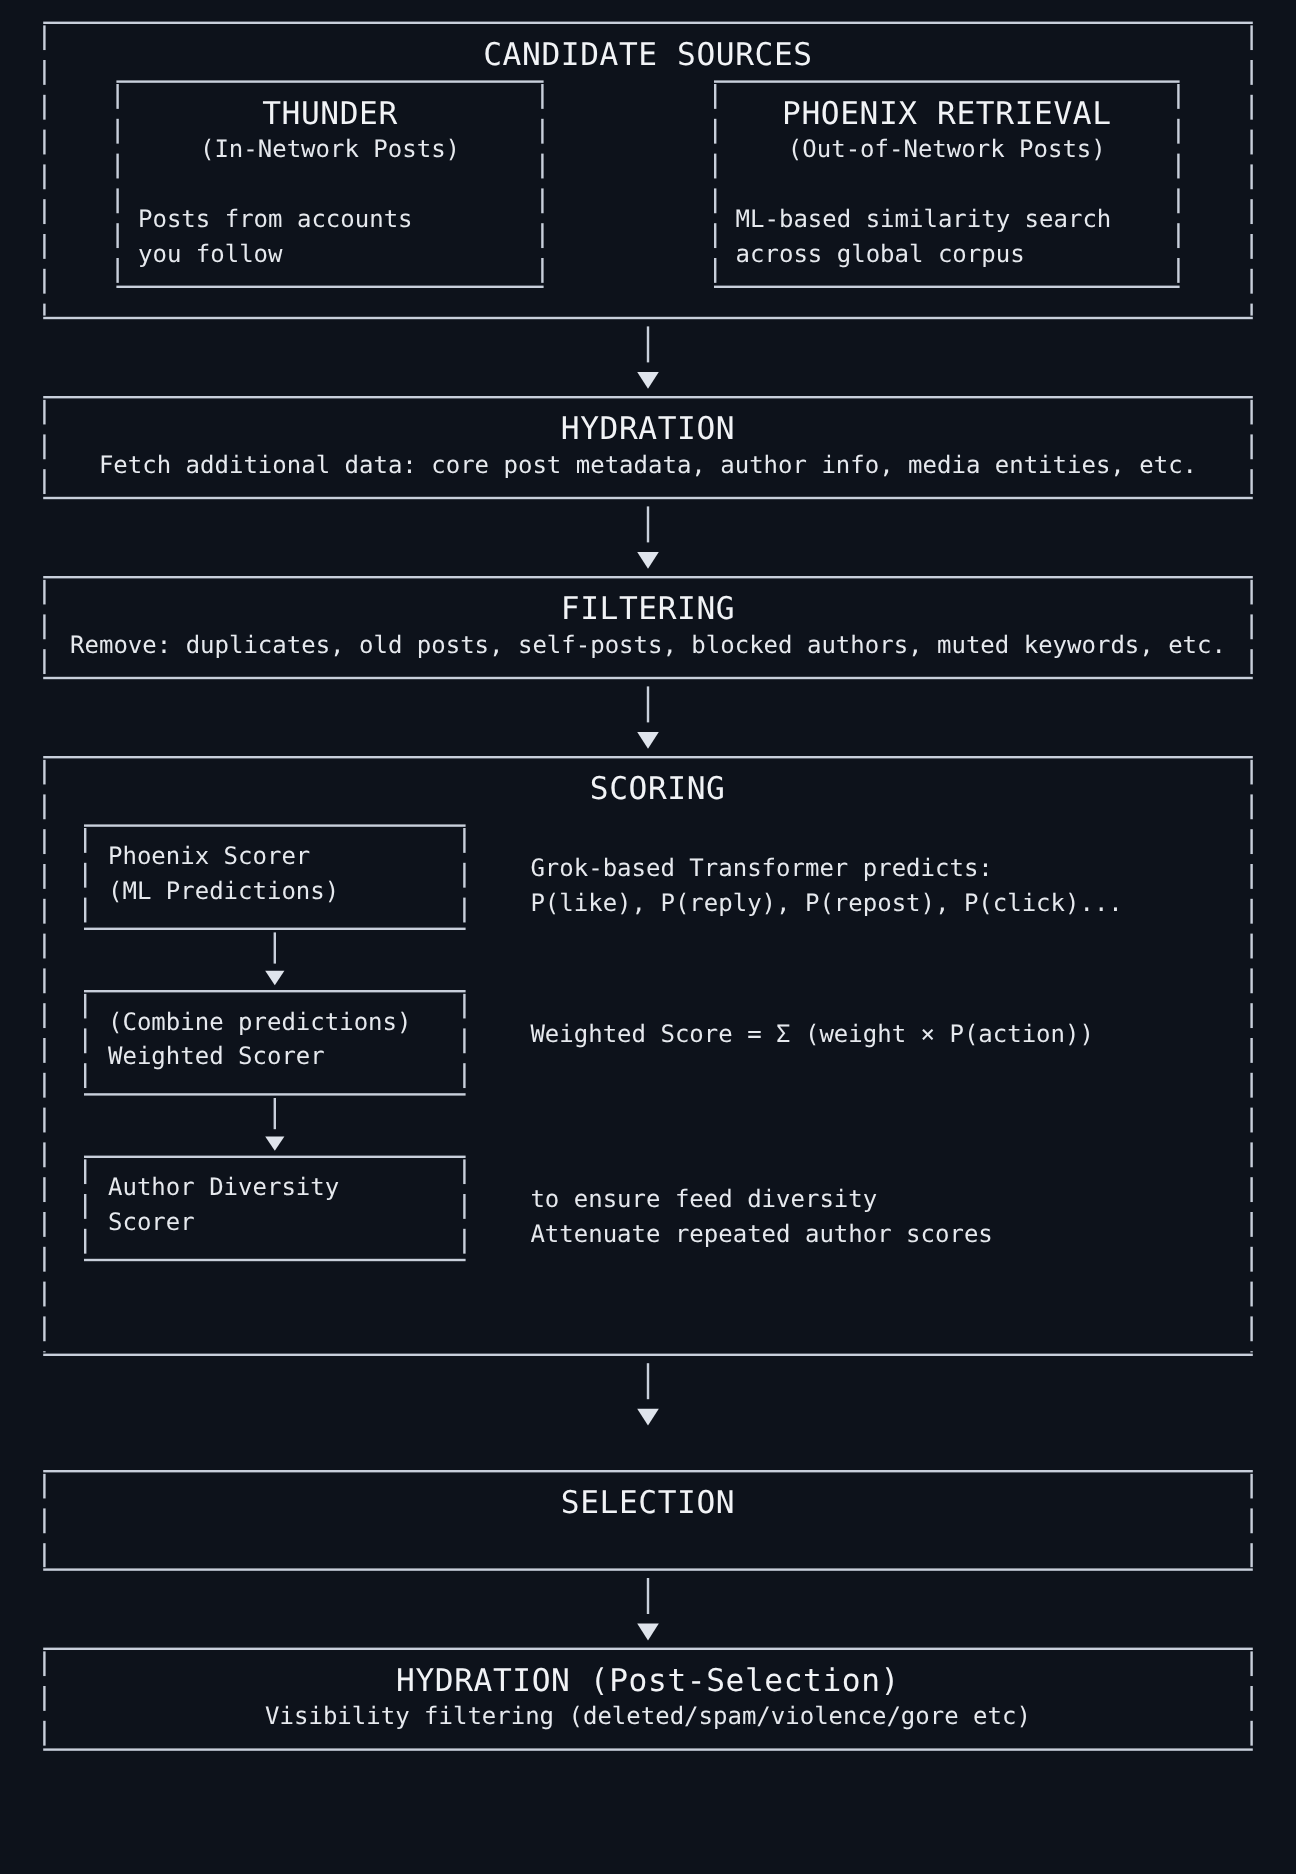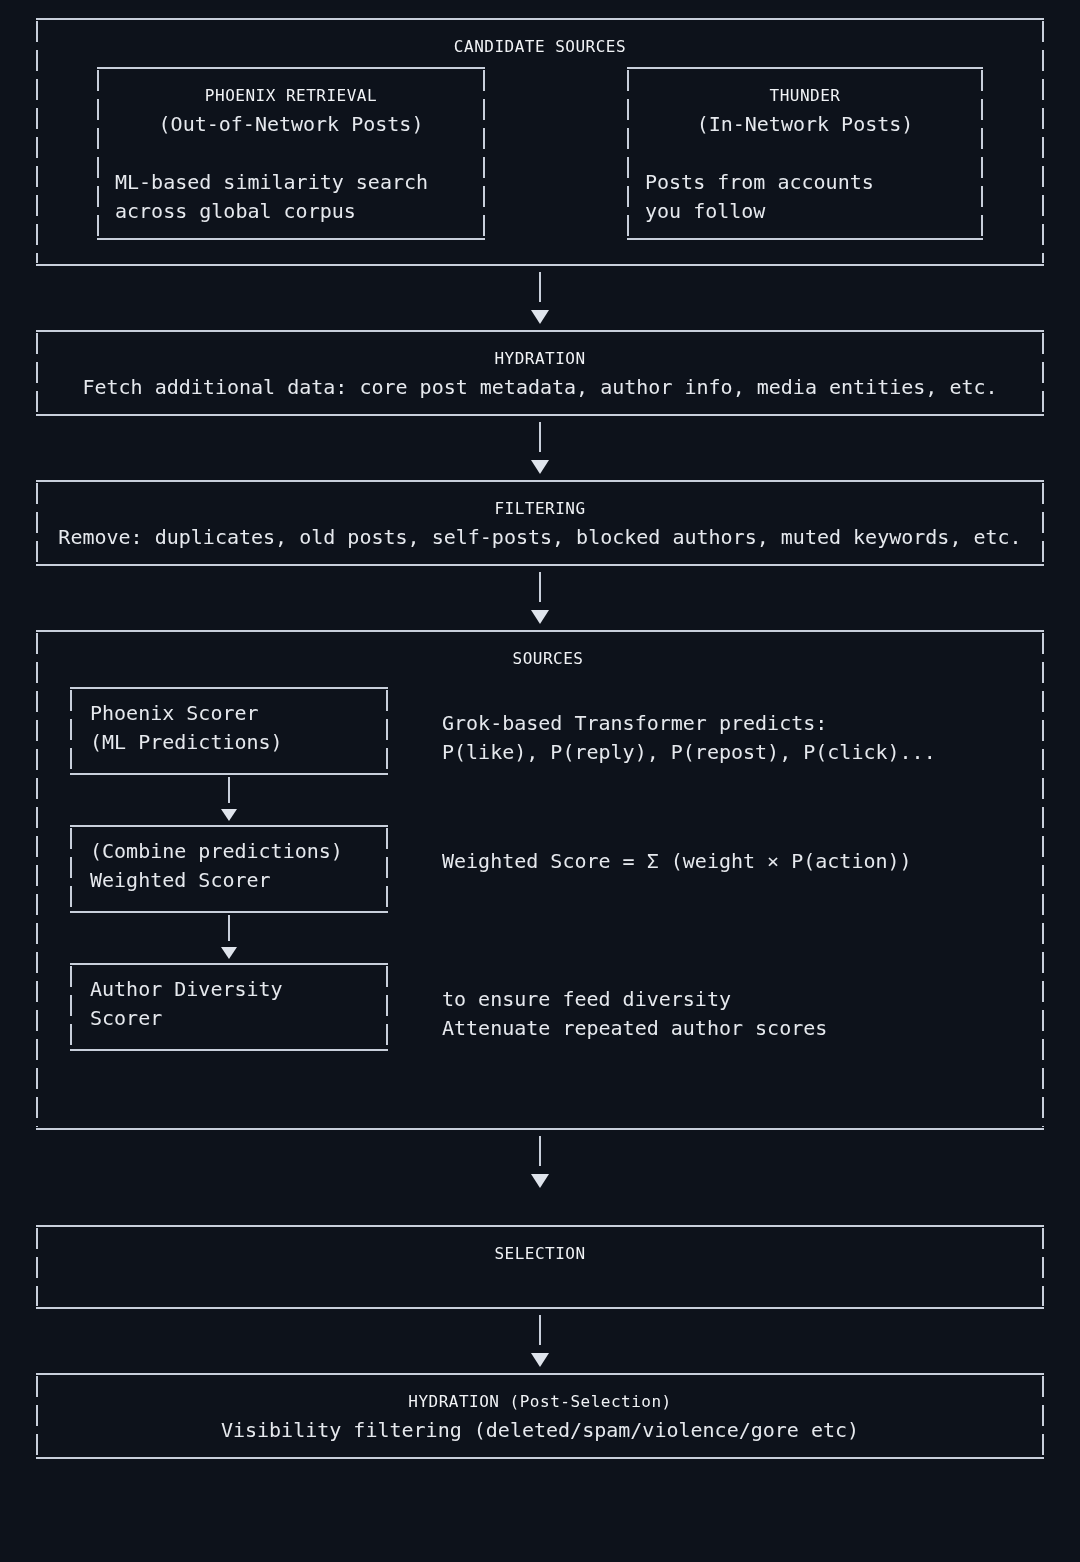--- a/index.html
+++ b/index.html
@@ -62,21 +62,21 @@
 
   .box-inner {
     position: relative;
     z-index: 2;
     padding: 14px 18px 14px 18px;
   }
 
   
   .title {
     text-align: center;
-    font-size: 16px;
+    font-size: 26px;
     line-height: 29px;
     letter-spacing: 0.5px;
     color: #f1f3f6;
     white-space: pre;
   }
   .subtitle {
     text-align: center;
     font-size: 20px;
     line-height: 29px;
     color: #e6e9ee;
@@ -168,49 +168,49 @@
 
     <div class="box" style="min-height:248px;">
       <div class="hr-top"></div>
       <div class="hr-bot"></div>
       <div class="vr-left"></div>
       <div class="vr-right"></div>
       <div class="box-inner">
         <div class="title">CANDIDATE SOURCES</div>
 
         <div class="sources-row">
+
+          <div class="box source-box" style="min-height:172px;">
+            <div class="hr-top"></div>
+            <div class="hr-bot"></div>
+            <div class="vr-left"></div>
+            <div class="vr-right"></div>
+            <div class="box-inner">
+              <div class="title">THUNDER</div>
+              <div class="subtitle">(In-Network Posts)</div>
+              <div class="spacer-line">&nbsp;</div>
+              <div class="body-line left">Posts from accounts</div>
+              <div class="body-line left">you follow</div>
+            </div>
+          </div>
 
           <div class="box source-box wide" style="min-height:172px;">
             <div class="hr-top"></div>
             <div class="hr-bot"></div>
             <div class="vr-left"></div>
             <div class="vr-right"></div>
             <div class="box-inner">
               <div class="title">PHOENIX RETRIEVAL</div>
               <div class="subtitle">(Out-of-Network Posts)</div>
               <div class="spacer-line">&nbsp;</div>
               <div class="body-line left">ML-based similarity search</div>
               <div class="body-line left">across global corpus</div>
             </div>
           </div>
 
-          <div class="box source-box" style="min-height:172px;">
-            <div class="hr-top"></div>
-            <div class="hr-bot"></div>
-            <div class="vr-left"></div>
-            <div class="vr-right"></div>
-            <div class="box-inner">
-              <div class="title">THUNDER</div>
-              <div class="subtitle">(In-Network Posts)</div>
-              <div class="spacer-line">&nbsp;</div>
-              <div class="body-line left">Posts from accounts</div>
-              <div class="body-line left">you follow</div>
-            </div>
-          </div>
-
         </div>
       </div>
     </div>
 
     <div class="connector">
       <span class="pipe"></span>
       <span class="arrow"></span>
     </div>
 
     <div class="box" style="min-height:84px;">
@@ -244,21 +244,21 @@
       <span class="pipe"></span>
       <span class="arrow"></span>
     </div>
 
     <div class="box" style="min-height:500px;">
       <div class="hr-top"></div>
       <div class="hr-bot"></div>
       <div class="vr-left"></div>
       <div class="vr-right"></div>
       <div class="box-inner" style="padding:14px 18px 18px 34px;">
-        <div class="title">SOURCES</div>
+        <div class="title">SCORING</div>
 
         <div class="scoring-row" style="margin-top:14px;">
           <div class="scorer-col">
             <div class="box scorer-box" style="min-height:88px;">
               <div class="hr-top"></div>
               <div class="hr-bot"></div>
               <div class="vr-left"></div>
               <div class="vr-right"></div>
               <div class="box-inner">
                 <div class="body-line left">Phoenix Scorer</div>

